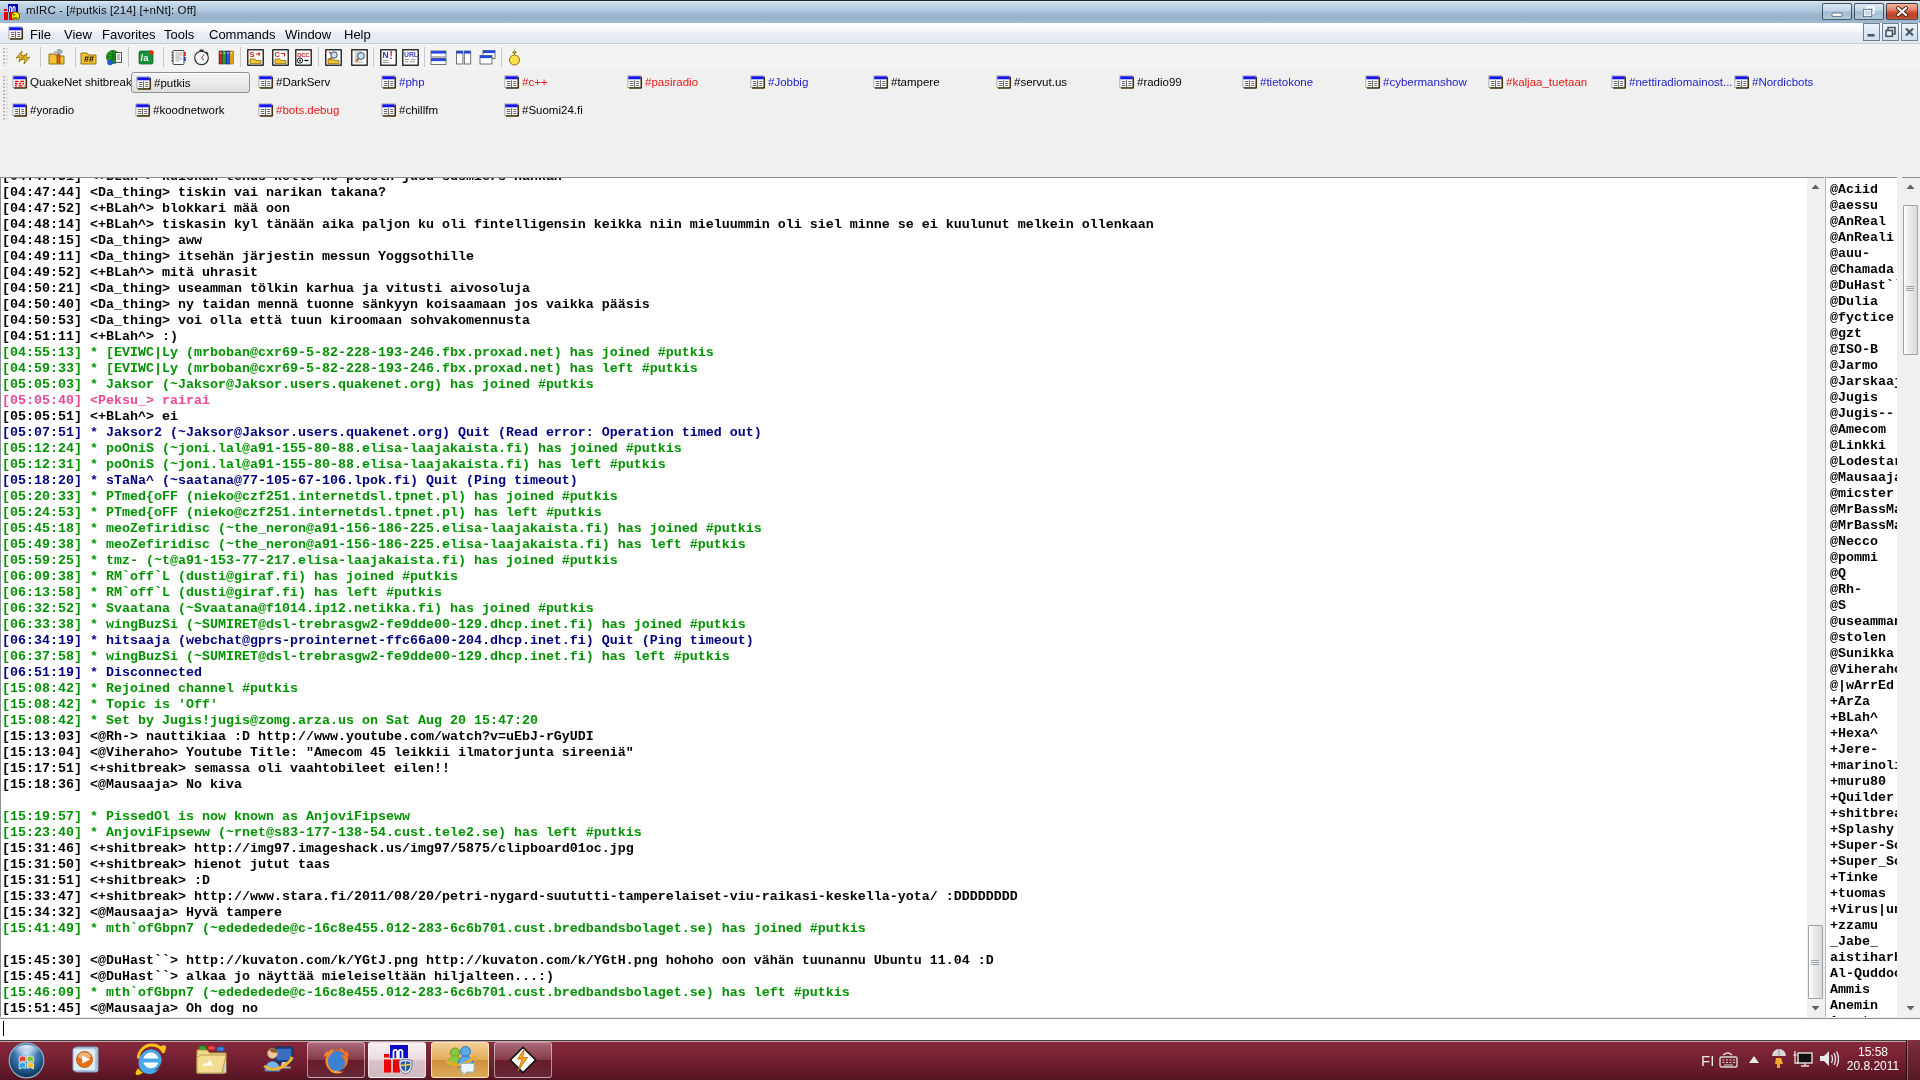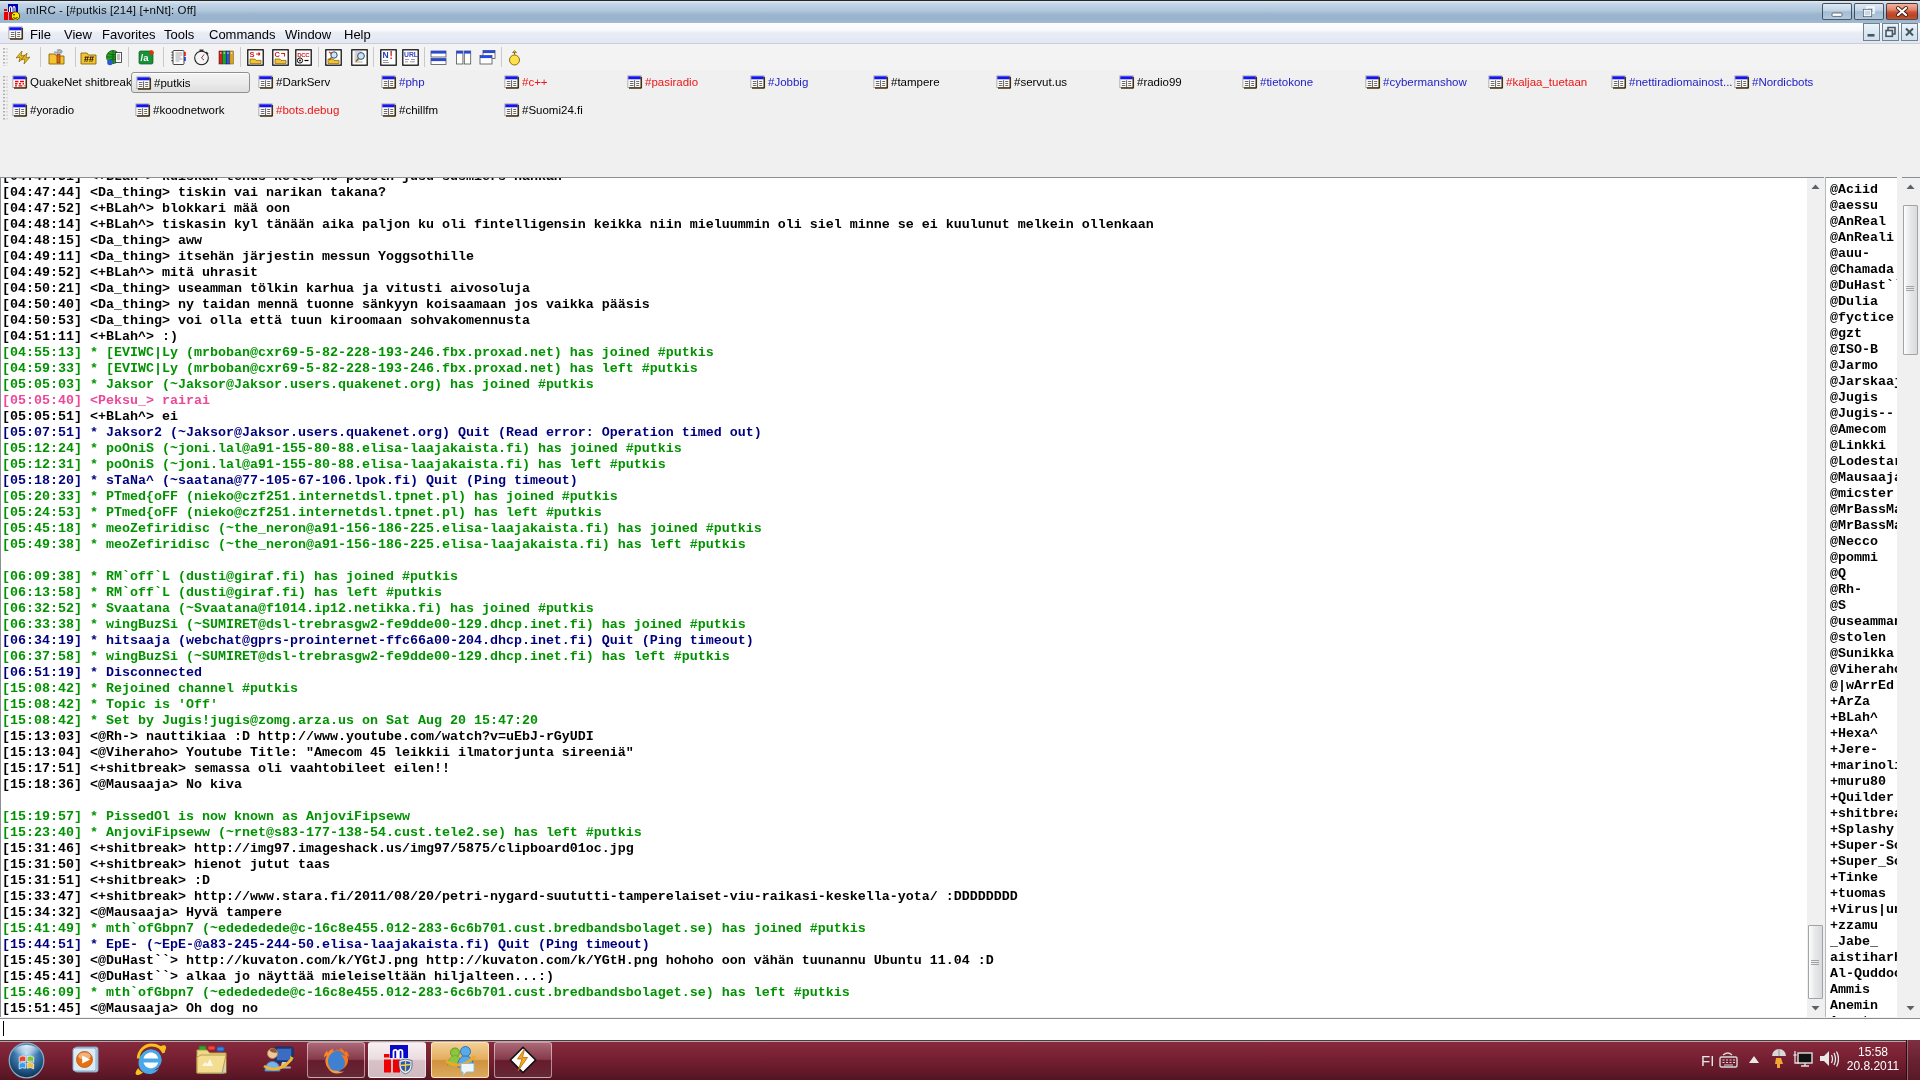--- a/index.html
+++ b/index.html
@@ -456,20 +456,21 @@
 <div class="cl" style="top:215px;color:#ec4899">[05:05:40] &lt;Peksu_&gt; rairai</div>
 <div class="cl" style="top:231px;color:#000000">[05:05:51] &lt;+BLah^&gt; ei</div>
 <div class="cl" style="top:247px;color:#00007f">[05:07:51] * Jaksor2 (~Jaksor@Jaksor.users.quakenet.org) Quit (Read error: Operation timed out)</div>
 <div class="cl" style="top:263px;color:#009300">[05:12:24] * poOniS (~joni.lal@a91-155-80-88.elisa-laajakaista.fi) has joined #putkis</div>
 <div class="cl" style="top:279px;color:#009300">[05:12:31] * poOniS (~joni.lal@a91-155-80-88.elisa-laajakaista.fi) has left #putkis</div>
 <div class="cl" style="top:295px;color:#00007f">[05:18:20] * sTaNa^ (~saatana@77-105-67-106.lpok.fi) Quit (Ping timeout)</div>
 <div class="cl" style="top:311px;color:#009300">[05:20:33] * PTmed{oFF (nieko@czf251.internetdsl.tpnet.pl) has joined #putkis</div>
 <div class="cl" style="top:327px;color:#009300">[05:24:53] * PTmed{oFF (nieko@czf251.internetdsl.tpnet.pl) has left #putkis</div>
 <div class="cl" style="top:343px;color:#009300">[05:45:18] * meoZefiridisc (~the_neron@a91-156-186-225.elisa-laajakaista.fi) has joined #putkis</div>
 <div class="cl" style="top:359px;color:#009300">[05:49:38] * meoZefiridisc (~the_neron@a91-156-186-225.elisa-laajakaista.fi) has left #putkis</div>
+<div class="cl" style="top:375px;color:#009300">[05:59:25] * tmz- (~t@a91-153-77-217.elisa-laajakaista.fi) has joined #putkis</div>
 <div class="cl" style="top:391px;color:#009300">[06:09:38] * RM`off`L (dusti@giraf.fi) has joined #putkis</div>
 <div class="cl" style="top:407px;color:#009300">[06:13:58] * RM`off`L (dusti@giraf.fi) has left #putkis</div>
 <div class="cl" style="top:423px;color:#009300">[06:32:52] * Svaatana (~Svaatana@f1014.ip12.netikka.fi) has joined #putkis</div>
 <div class="cl" style="top:439px;color:#009300">[06:33:38] * wingBuzSi (~SUMIRET@dsl-trebrasgw2-fe9dde00-129.dhcp.inet.fi) has joined #putkis</div>
 <div class="cl" style="top:455px;color:#00007f">[06:34:19] * hitsaaja (webchat@gprs-prointernet-ffc66a00-204.dhcp.inet.fi) Quit (Ping timeout)</div>
 <div class="cl" style="top:471px;color:#009300">[06:37:58] * wingBuzSi (~SUMIRET@dsl-trebrasgw2-fe9dde00-129.dhcp.inet.fi) has left #putkis</div>
 <div class="cl" style="top:487px;color:#00007f">[06:51:19] * Disconnected</div>
 <div class="cl" style="top:503px;color:#009300">[15:08:42] * Rejoined channel #putkis</div>
 <div class="cl" style="top:519px;color:#009300">[15:08:42] * Topic is 'Off'</div>
 <div class="cl" style="top:535px;color:#009300">[15:08:42] * Set by Jugis!jugis@zomg.arza.us on Sat Aug 20 15:47:20</div>
@@ -478,21 +479,20 @@
 <div class="cl" style="top:583px;color:#000000">[15:17:51] &lt;+shitbreak&gt; semassa oli vaahtobileet eilen!!</div>
 <div class="cl" style="top:599px;color:#000000">[15:18:36] &lt;@Mausaaja&gt; No kiva</div>
 <div class="cl" style="top:631px;color:#009300">[15:19:57] * PissedOl is now known as AnjoviFipseww</div>
 <div class="cl" style="top:647px;color:#009300">[15:23:40] * AnjoviFipseww (~rnet@s83-177-138-54.cust.tele2.se) has left #putkis</div>
 <div class="cl" style="top:663px;color:#000000">[15:31:46] &lt;+shitbreak&gt; http://img97.imageshack.us/img97/5875/clipboard01oc.jpg</div>
 <div class="cl" style="top:679px;color:#000000">[15:31:50] &lt;+shitbreak&gt; hienot jutut taas</div>
 <div class="cl" style="top:695px;color:#000000">[15:31:51] &lt;+shitbreak&gt; :D</div>
 <div class="cl" style="top:711px;color:#000000">[15:33:47] &lt;+shitbreak&gt; http://www.stara.fi/2011/08/20/petri-nygard-suututti-tamperelaiset-viu-raikasi-keskella-yota/ :DDDDDDDD</div>
 <div class="cl" style="top:727px;color:#000000">[15:34:32] &lt;@Mausaaja&gt; Hyvä tampere</div>
 <div class="cl" style="top:743px;color:#009300">[15:41:49] * mth`ofGbpn7 (~edededede@c-16c8e455.012-283-6c6b701.cust.bredbandsbolaget.se) has joined #putkis</div>
-<div class="cl" style="top:759px;color:#00007f">[15:44:51] * EpE- (~EpE-@a83-245-244-50.elisa-laajakaista.fi) Quit (Ping timeout)</div>
 <div class="cl" style="top:775px;color:#000000">[15:45:30] &lt;@DuHast``&gt; http://kuvaton.com/k/YGtJ.png http://kuvaton.com/k/YGtH.png hohoho oon vähän tuunannu Ubuntu 11.04 :D</div>
 <div class="cl" style="top:791px;color:#000000">[15:45:41] &lt;@DuHast``&gt; alkaa jo näyttää mieleiseltään hiljalteen...:)</div>
 <div class="cl" style="top:807px;color:#009300">[15:46:09] * mth`ofGbpn7 (~edededede@c-16c8e455.012-283-6c6b701.cust.bredbandsbolaget.se) has left #putkis</div>
 <div class="cl" style="top:823px;color:#000000">[15:51:45] &lt;@Mausaaja&gt; Oh dog no</div>
 </div>
 <div class="sb-track" style="left:1807px;top:51px;width:17px;height:840px"></div>
 <svg class="abs" style="left:1807px;top:56px" width="17" height="10">
       <path d="M8.5 2.5L12.5 7h-8z" fill="#5a6268"></path>
     </svg>
 <div class="sb-thumb" style="top:799px;height:74px;left:1808px"></div>

